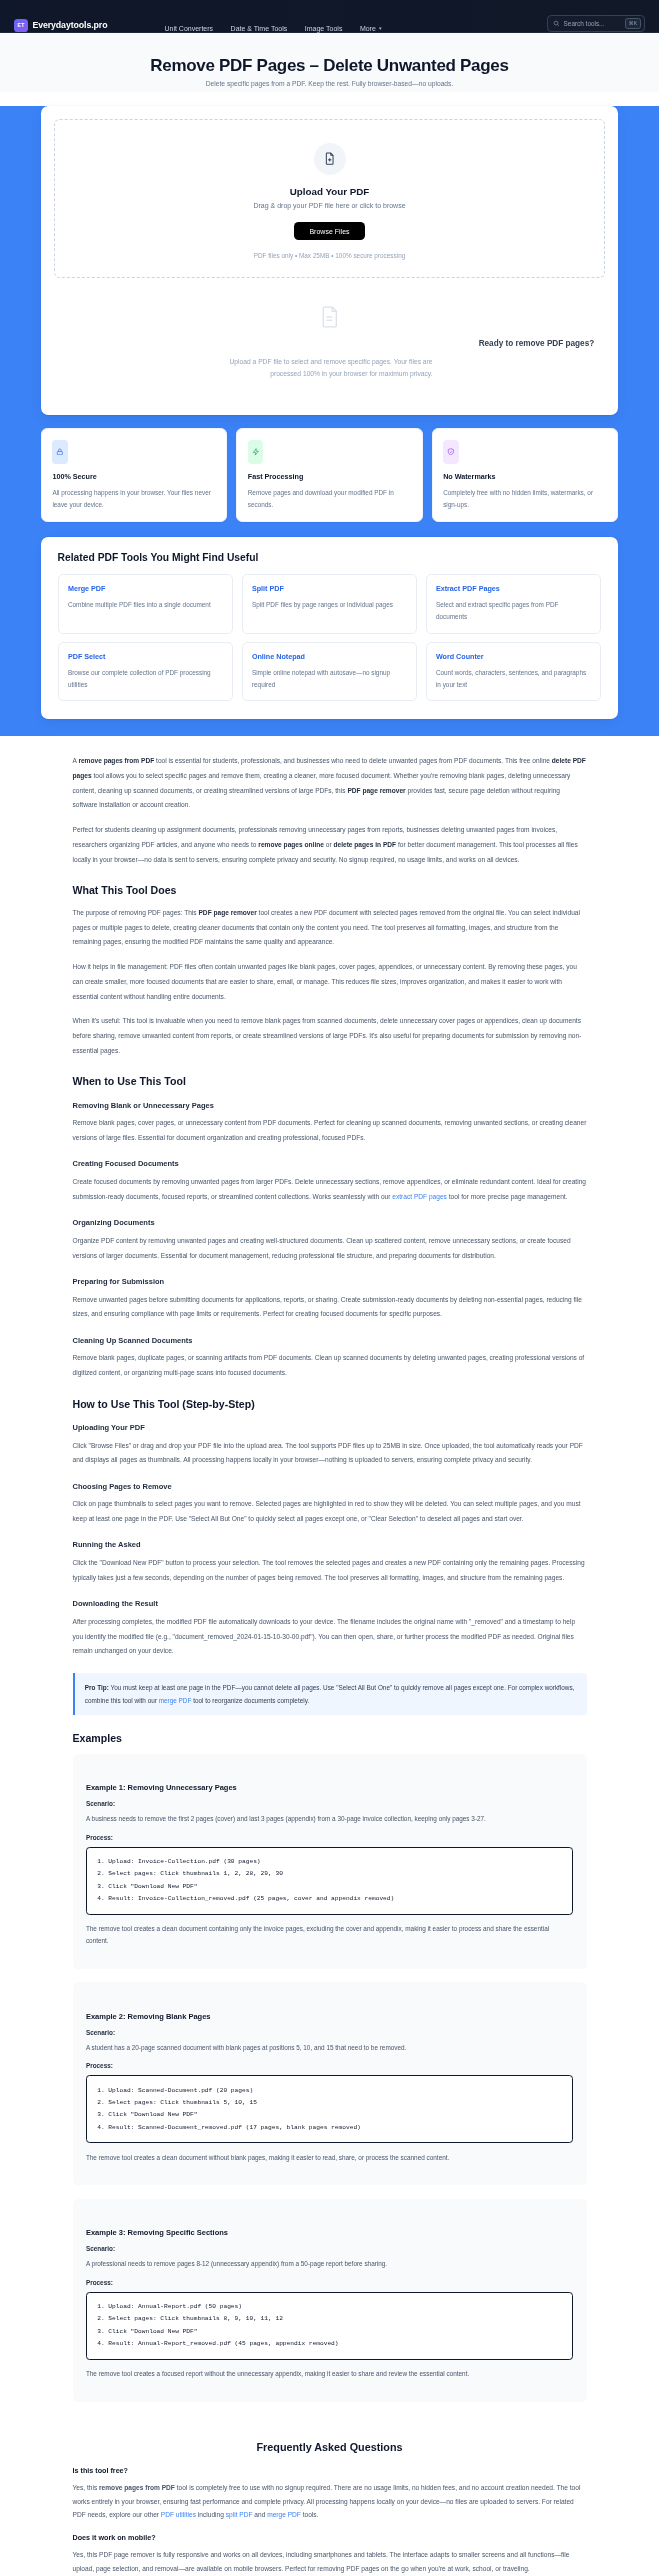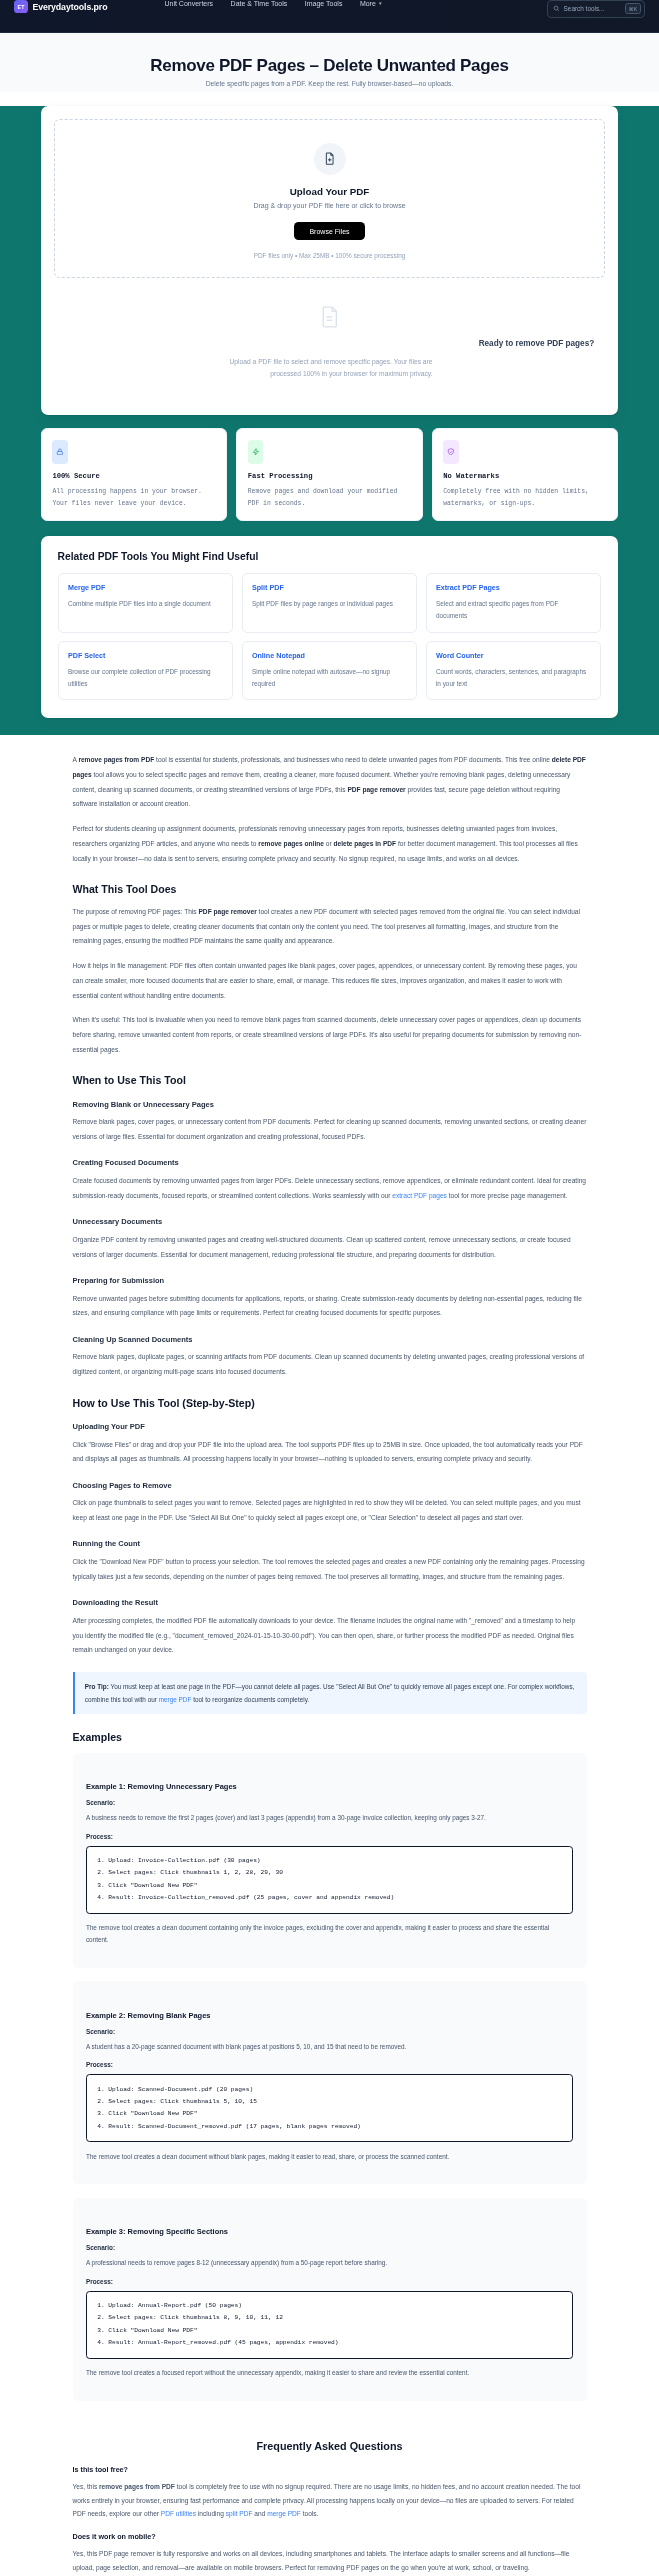--- a/index.html
+++ b/index.html
@@ -11,21 +11,21 @@
     -webkit-font-smoothing: antialiased;
   }
   a { text-decoration: none; color: inherit; }
 
   
   .site-header {
     height: 33px;
     background: #111827;
     background: linear-gradient(90deg,#0f172a 0%,#111827 100%);
     display: flex;
-    align-items: flex-start;
+    align-items: flex-end;
     padding: 0 14.4px;
     border-bottom: 0.5px solid #1e293b;
   }
   .brand { display: flex; align-items: center; gap: 4.6px; }
   .brand-logo {
     width: 13.4px; height: 13.4px; border-radius: 3.6px;
     background: linear-gradient(135deg,#6366f1,#8b5cf6);
     color: #fff; font-size: 5.2px; font-weight: bold;
     display: flex; align-items: center; justify-content: center;
     letter-spacing: 0.3px;
@@ -48,21 +48,21 @@
     border: 0.5px solid #475569; border-radius: 2.6px;
     color: #94a3b8; font-size: 4.9px; padding: 1.5px 2.6px; background: #1e293b;
   }
 
   
   .hero { background: #f8fafc; padding: 23px 0 5.2px; text-align: center; }
   .hero h1 { font-size: 17px; color: #0f172a; letter-spacing: -0.3px; margin-bottom: 4px; }
   .hero p { font-size: 6.7px; color: #64748b; }
 
   .wrap { width: 618px; margin: 0 auto; padding: 0 20.6px; }
-  .page-bg { background: #0f766e; padding-bottom: 17.5px; }
+  .page-bg { background: #3b82f6; padding-bottom: 17.5px; }
 
   
   .upload-card {
     background: #fff; border-radius: 7.2px; margin-top: 13.4px;
     box-shadow: 0 0.5px 1.5px rgba(15,23,42,.08), 0 4.1px 12.4px rgba(15,23,42,.05);
     padding: 13.4px;
   }
   .dropzone {
     border: 1px dashed #cbd5e1; border-radius: 5.7px;
     padding: 23px 10.3px 18.5px; text-align: center;
@@ -83,21 +83,20 @@
   .ready-block { text-align: right; padding: 27px 10.3px 20.6px; }
   .ready-icon { margin-bottom: 10.3px; display: flex; justify-content: center; }
   .ready-title { font-size: 8.2px; font-weight: bold; color: #334155; margin-bottom: 7.2px; }
   .ready-sub { font-size: 6.7px; color: #94a3b8; line-height: 1.9; max-width: 206px; margin: 0 auto; }
 
   
   .features { display: grid; grid-template-columns: repeat(3,1fr); gap: 9.3px; margin-top: 13.4px; }
   .feature {
     background: #fff; border: 0.5px solid #f1f5f9; border-radius: 6.2px; padding: 10.3px;
     box-shadow: 0 0.5px 1px rgba(15,23,42,.04);
-    font-family: Liberation Mono, monospace;
   }
   .feature-ico {
     width: 15.5px; height: 24px; border-radius: 4.1px;
     display: flex; align-items: center; justify-content: center; margin-bottom: 8.8px;
   }
   .feature h3 { font-size: 7.2px; color: #0f172a; margin-bottom: 5.7px; }
   .feature p { font-size: 6.4px; color: #64748b; line-height: 1.85; }
 
   
   .related-panel {
@@ -282,33 +281,33 @@
   <h2>What This Tool Does</h2>
   <p>The purpose of removing PDF pages: This <b>PDF page remover</b> tool creates a new PDF document with selected pages removed from the original file. You can select individual pages or multiple pages to delete, creating cleaner documents that contain only the content you need. The tool preserves all formatting, images, and structure from the remaining pages, ensuring the modified PDF maintains the same quality and appearance.</p>
   <p>How it helps in file management: PDF files often contain unwanted pages like blank pages, cover pages, appendices, or unnecessary content. By removing these pages, you can create smaller, more focused documents that are easier to share, email, or manage. This reduces file sizes, improves organization, and makes it easier to work with essential content without handling entire documents.</p>
   <p>When it's useful: This tool is invaluable when you need to remove blank pages from scanned documents, delete unnecessary cover pages or appendices, clean up documents before sharing, remove unwanted content from reports, or create streamlined versions of large PDFs. It's also useful for preparing documents for submission by removing non-essential pages.</p>
 
   <h2>When to Use This Tool</h2>
   <h3>Removing Blank or Unnecessary Pages</h3>
   <p>Remove blank pages, cover pages, or unnecessary content from PDF documents. Perfect for cleaning up scanned documents, removing unwanted sections, or creating cleaner versions of large files. Essential for document organization and creating professional, focused PDFs.</p>
   <h3>Creating Focused Documents</h3>
   <p>Create focused documents by removing unwanted pages from larger PDFs. Delete unnecessary sections, remove appendices, or eliminate redundant content. Ideal for creating submission-ready documents, focused reports, or streamlined content collections. Works seamlessly with our <a href="#">extract PDF pages</a> tool for more precise page management.</p>
-  <h3>Unnecessary Documents</h3>
+  <h3>Organizing Documents</h3>
   <p>Organize PDF content by removing unwanted pages and creating well-structured documents. Clean up scattered content, remove unnecessary sections, or create focused versions of larger documents. Essential for document management, reducing professional file structure, and preparing documents for distribution.</p>
   <h3>Preparing for Submission</h3>
   <p>Remove unwanted pages before submitting documents for applications, reports, or sharing. Create submission-ready documents by deleting non-essential pages, reducing file sizes, and ensuring compliance with page limits or requirements. Perfect for creating focused documents for specific purposes.</p>
   <h3>Cleaning Up Scanned Documents</h3>
   <p>Remove blank pages, duplicate pages, or scanning artifacts from PDF documents. Clean up scanned documents by deleting unwanted pages, creating professional versions of digitized content, or organizing multi-page scans into focused documents.</p>
 
   <h2>How to Use This Tool (Step-by-Step)</h2>
   <h3>Uploading Your PDF</h3>
   <p>Click "Browse Files" or drag and drop your PDF file into the upload area. The tool supports PDF files up to 25MB in size. Once uploaded, the tool automatically reads your PDF and displays all pages as thumbnails. All processing happens locally in your browser—nothing is uploaded to servers, ensuring complete privacy and security.</p>
   <h3>Choosing Pages to Remove</h3>
   <p>Click on page thumbnails to select pages you want to remove. Selected pages are highlighted in red to show they will be deleted. You can select multiple pages, and you must keep at least one page in the PDF. Use "Select All But One" to quickly select all pages except one, or "Clear Selection" to deselect all pages and start over.</p>
-  <h3>Running the Count</h3>
+  <h3>Running the Asked</h3>
   <p>Click the "Download New PDF" button to process your selection. The tool removes the selected pages and creates a new PDF containing only the remaining pages. Processing typically takes just a few seconds, depending on the number of pages being removed. The tool preserves all formatting, images, and structure from the remaining pages.</p>
   <h3>Downloading the Result</h3>
   <p>After processing completes, the modified PDF file automatically downloads to your device. The filename includes the original name with "_removed" and a timestamp to help you identify the modified file (e.g., "document_removed_2024-01-15-10-30-00.pdf"). You can then open, share, or further process the modified PDF as needed. Original files remain unchanged on your device.</p>
 
   <div class="tip">
     <p><b>Pro Tip:</b> You must keep at least one page in the PDF—you cannot delete all pages. Use "Select All But One" to quickly remove all pages except one. For complex workflows, combine this tool with our <a href="#">merge PDF</a> tool to reorganize documents completely.</p>
   </div>
 
   <h2>Examples</h2>
 

